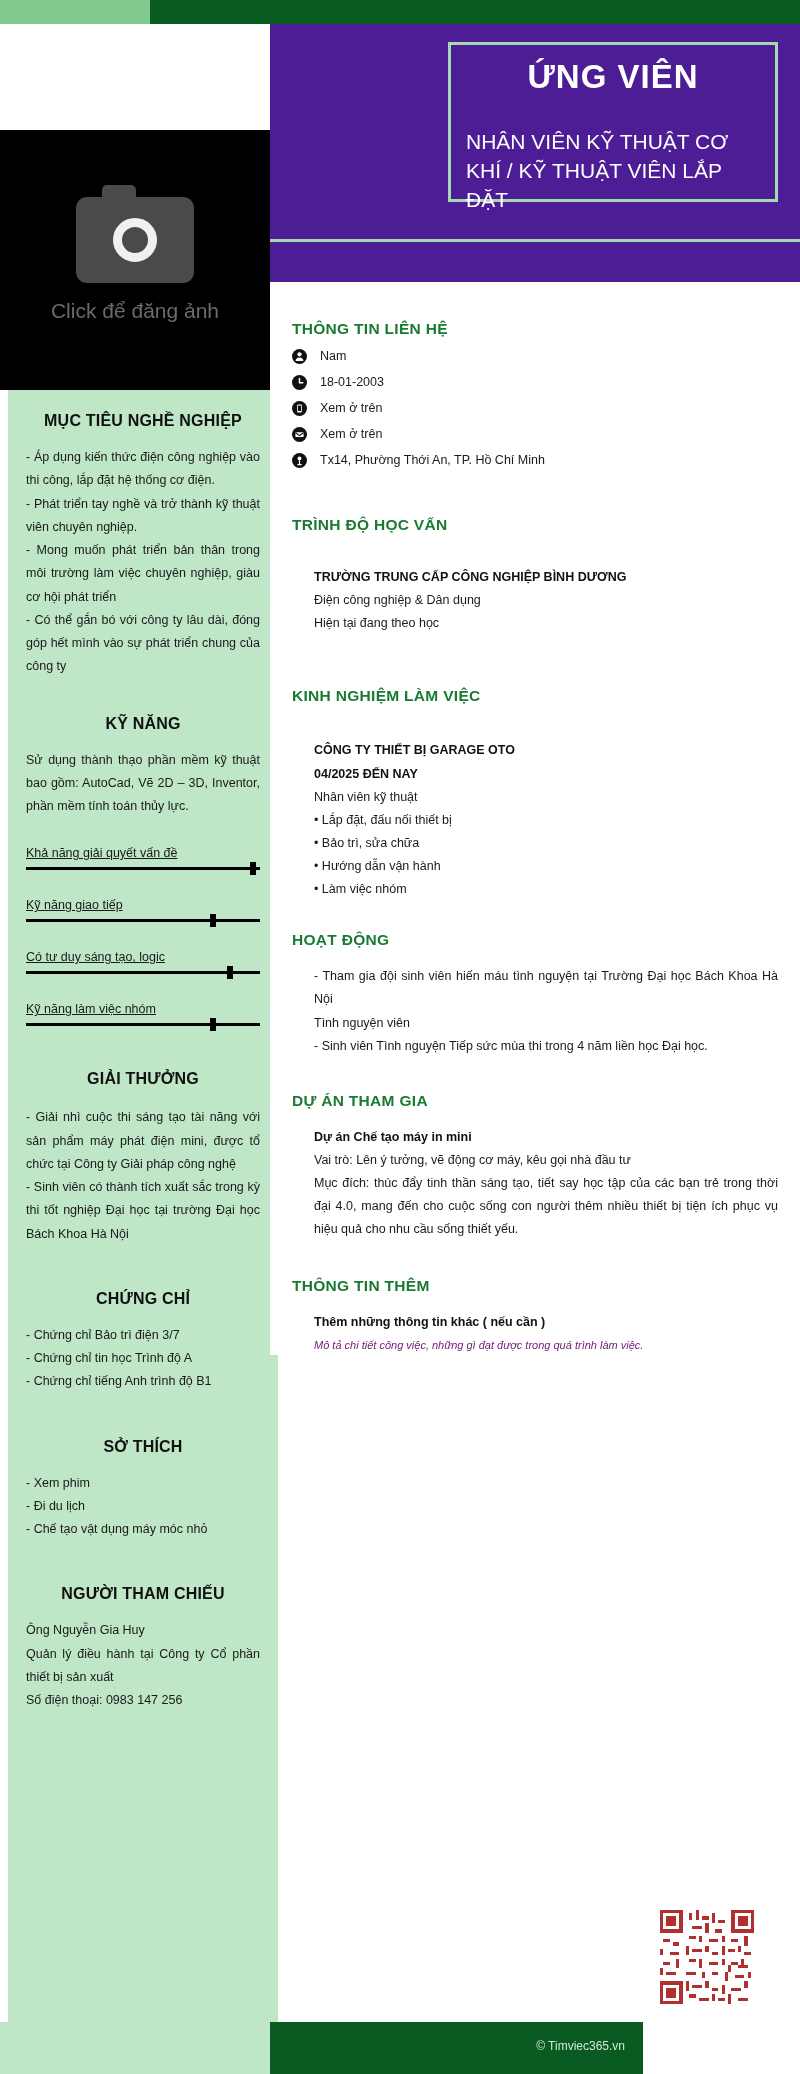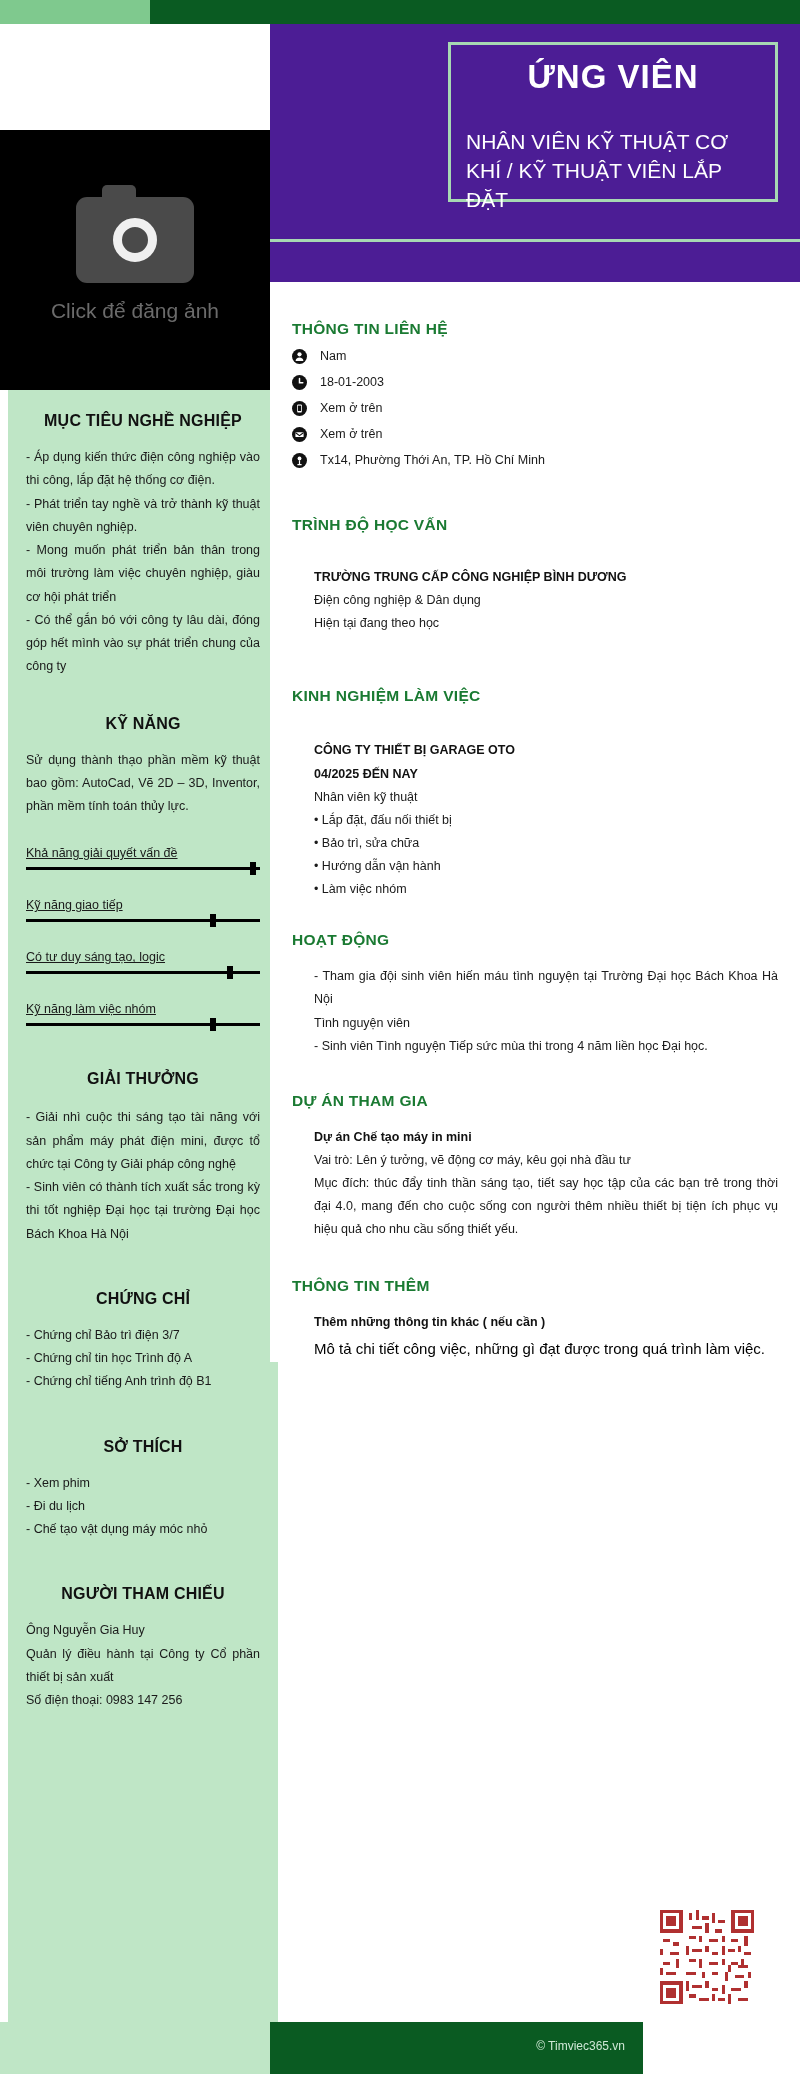--- a/index.html
+++ b/index.html
@@ -175,24 +175,25 @@
     color: #111111;
     line-height: 1.85;
   }
   .b-norm {
     font-size: 12.5px;
     color: #1a1a1a;
     line-height: 1.85;
     text-align: justify;
   }
   .b-muted {
-    font-size: 15px;
-    color: #000000;
+    font-size: 11px;
+    color: #701a75;
     line-height: 1.85;
     text-align: justify;
+    font-style: italic;
   }
 
   
   .contact-row {
     display: flex;
     align-items: flex-start;
     gap: 13px;
     margin-top: 11px;
   }
   .c-icon {

